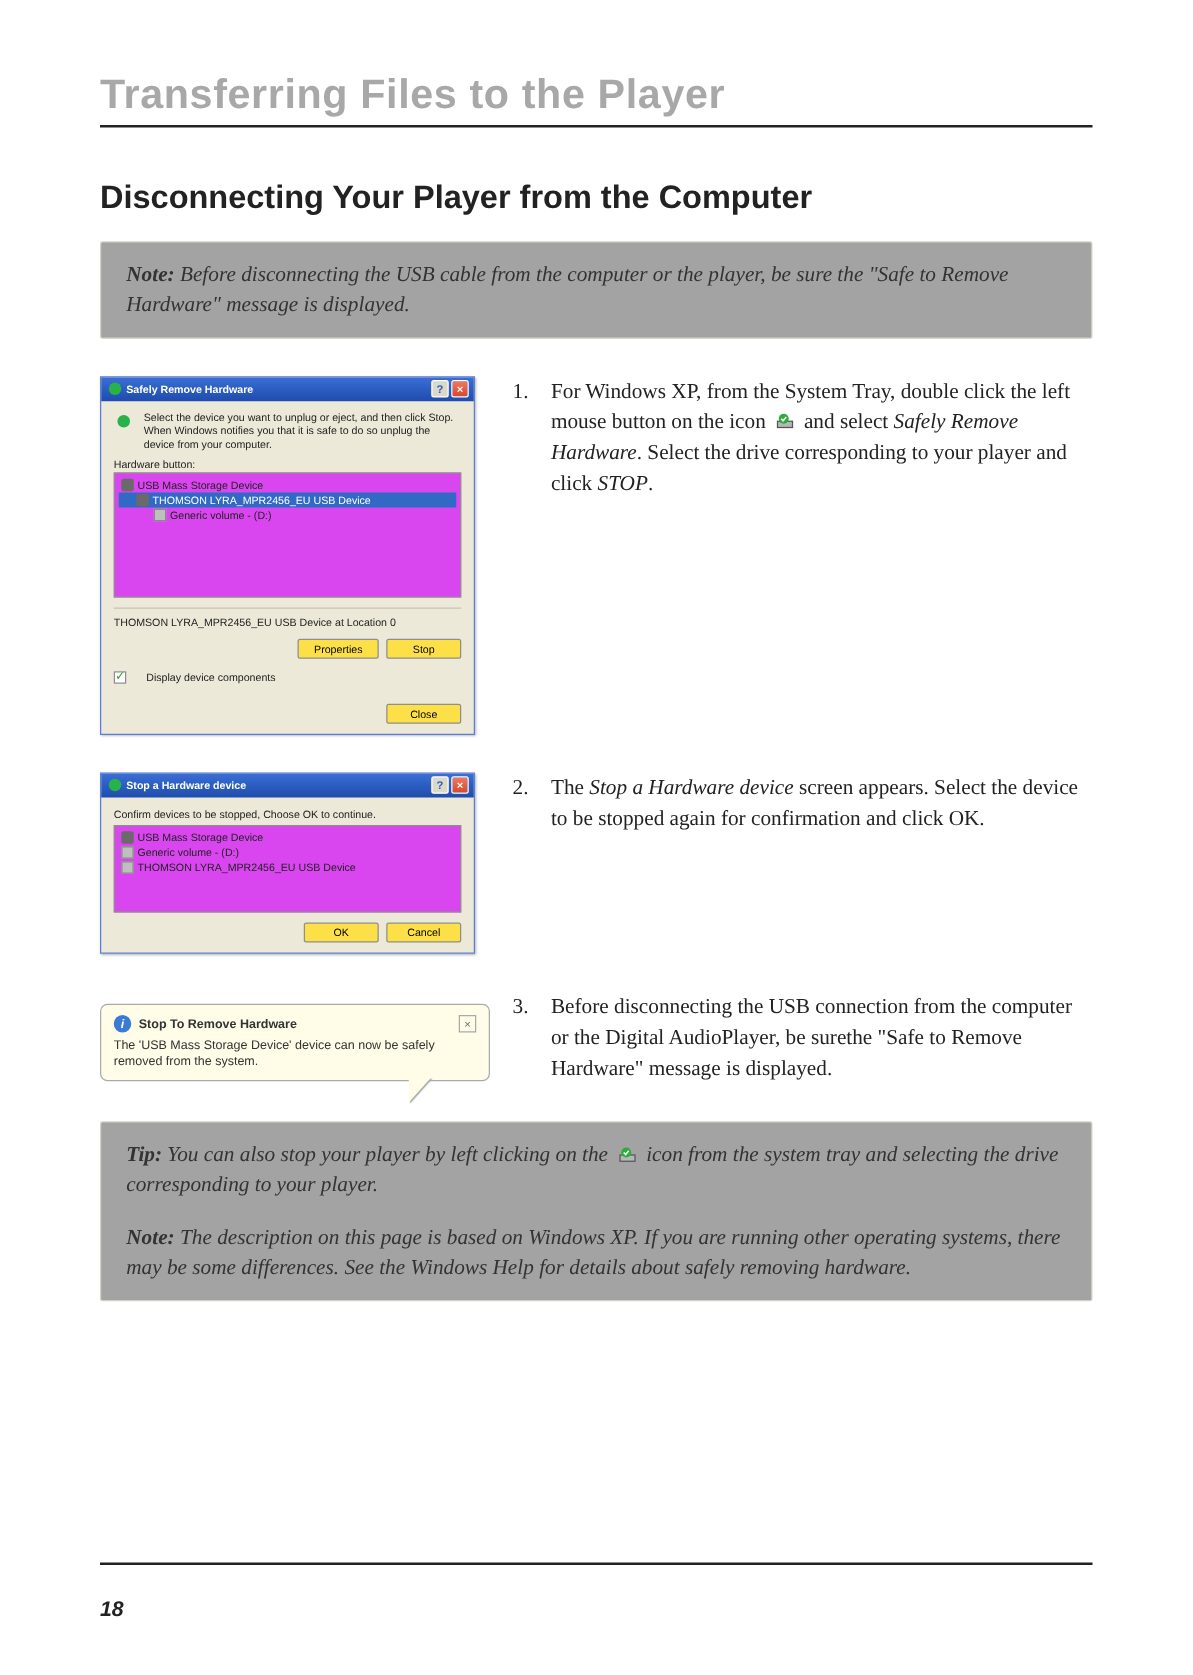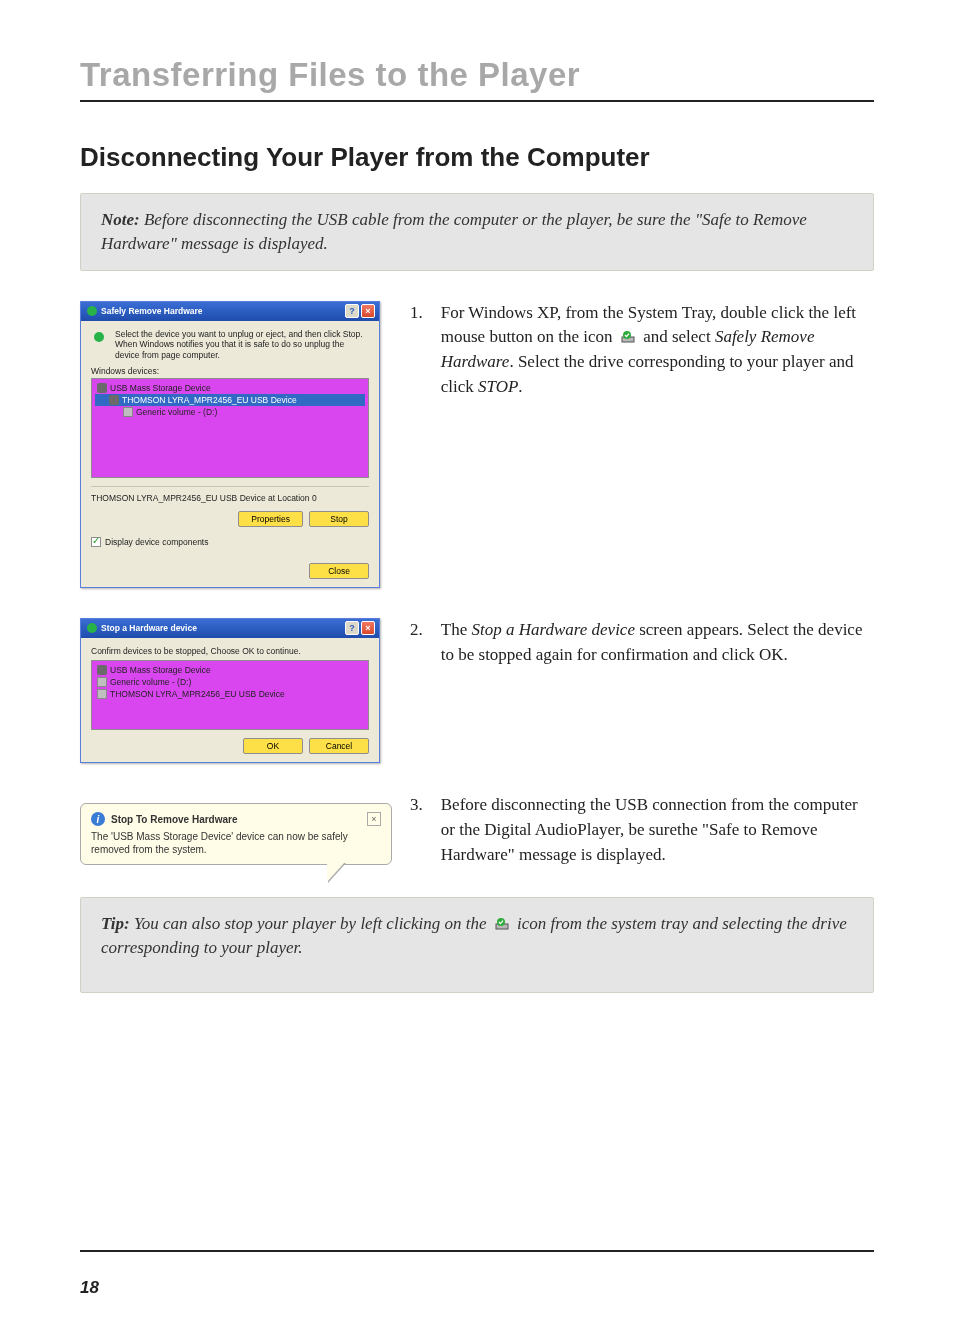--- a/index.html
+++ b/index.html
@@ -24,21 +24,21 @@
     margin-bottom: 40px;
   }
   .section-title {
     font-family: "Frutiger", "Myriad Pro", Arial, sans-serif;
     font-size: 26px;
     font-weight: 700;
     color: #222;
     margin-bottom: 20px;
   }
   .note-box {
-    background: #e5e5e5;
+    background: #a3a3a3;
     border: 1px solid #cfd3c6;
     border-radius: 2px;
     padding: 14px 20px;
     margin-bottom: 30px;
     font-style: italic;
     font-size: 17px;
     line-height: 1.4;
     color: #333;
   }
   .note-box .label {
@@ -141,21 +141,21 @@
   .win-btn {
     font-family: Tahoma, Arial, sans-serif;
     font-size: 8.5px;
     padding: 2px 12px;
     background: #fde047;
     border: 1px solid #8e8e8e;
     border-radius: 2px;
     min-width: 60px;
     text-align: center;
   }
-  .win-chk { margin-top: 10px; display: flex; align-items: center; gap: 4px; }
+  .win-chk { margin-top: 10px; display: flex; align-items: center; gap: 16px; }
   .win-checkbox {
     width: 10px; height: 10px;
     border: 1px solid #8e8e8e;
     background: #fff;
     position: relative;
   }
   .win-checkbox.checked::after {
     content: "✓";
     position: absolute;
     top: -3px; left: 0;
@@ -246,23 +246,23 @@
       <div class="win-dialog">
         <div class="win-titlebar">
           <span class="win-title-icon"></span>
           <span class="title">Safely Remove Hardware</span>
           <span class="win-titlebtn">?</span>
           <span class="win-titlebtn win-close">×</span>
         </div>
         <div class="win-body">
           <div class="win-instr">
             <span class="win-usb-icon"></span>
-            <span>Select the device you want to unplug or eject, and then click Stop. When Windows notifies you that it is safe to do so unplug the device from page computer.</span>
-          </div>
-          <div class="win-label">Windows devices:</div>
+            <span>Select the device you want to unplug or eject, and then click Stop. When Windows notifies you that it is safe to do so unplug the device from your computer.</span>
+          </div>
+          <div class="win-label">Hardware button:</div>
           <div class="win-list">
             <div class="win-list-item">
                 <span class="li-icon hub"></span>
                 <span>USB Mass Storage Device</span>
               </div>
             <div class="win-list-item indent1 sel">
                 <span class="li-icon usb"></span>
                 <span>THOMSON LYRA_MPR2456_EU USB Device</span>
               </div>
             <div class="win-list-item indent2">
@@ -368,19 +368,22 @@
       <span class="label">Tip:</span><span> You can also stop your player by left clicking on the </span>
       <span class="icon-inline">
         <svg class="safe-remove-icon-svg" viewBox="0 0 16 14">
             <rect x="2" y="7" width="12" height="5" fill="#b7b7b7" stroke="#555"></rect>
             <circle cx="7" cy="5" r="4" fill="#2eac3b"></circle>
             <path d="M5 5 L6.5 6.6 L9 3.6" stroke="#fff" stroke-width="1.3" fill="none"></path>
           </svg>
       </span>
       <span> icon from the system tray and selecting the drive corresponding to your player.</span>
     </div>
+    <div>
+      <span class="label">Note:</span><span> The description on this page is based on Windows XP. If you are running other operating systems, there may be some differences. See the Windows Help for details about safely removing hardware.</span>
+    </div>
   </div>
 
 </div>
 
 <div class="footer">
   <span>18</span>
 </div>
 
 </body></html>

